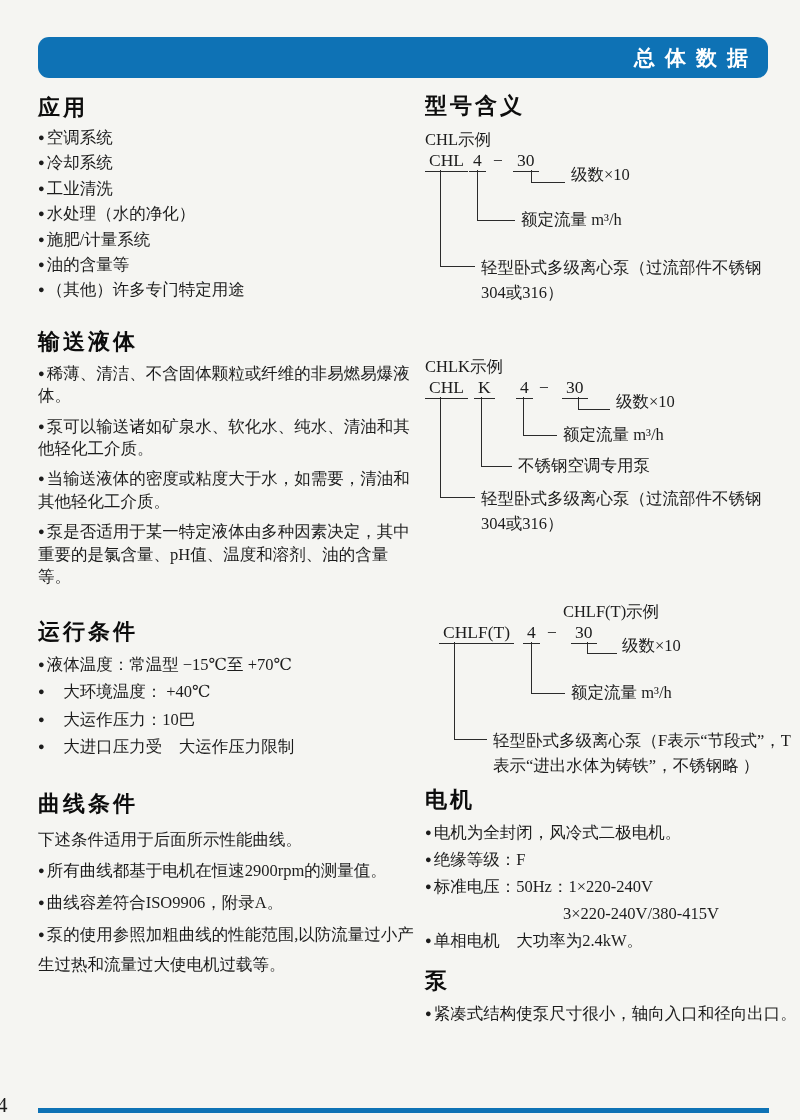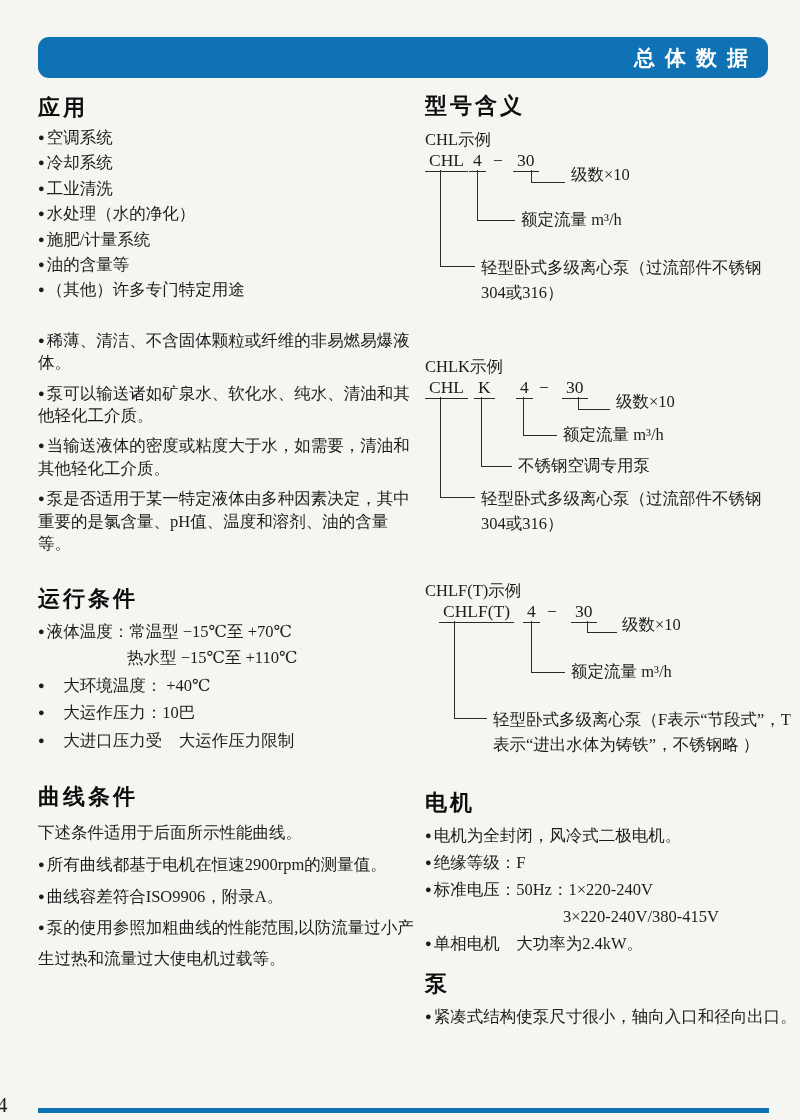--- a/index.html
+++ b/index.html
@@ -73,30 +73,30 @@
         <li><span class="blt">●</span><span>冷却系统</span></li>
         <li><span class="blt">●</span><span>工业清洗</span></li>
         <li><span class="blt">●</span><span>水处理（水的净化）</span></li>
         <li><span class="blt">●</span><span>施肥/计量系统</span></li>
         <li><span class="blt">●</span><span>油的含量等</span></li>
         <li><span class="blt">●</span><span>（其他）许多专门特定用途</span></li>
       </ul>
     </section>
 
     <section style="margin-top:26px;">
+      <h2 class="sec">输送液体</h2>
       <p class="para"><span class="blt">●</span><span>稀薄、清洁、不含固体颗粒或纤维的非易燃易爆液体。</span></p>
       <p class="para"><span class="blt">●</span><span>泵可以输送诸如矿泉水、软化水、纯水、清油和其他轻化工介质。</span></p>
       <p class="para"><span class="blt">●</span><span>当输送液体的密度或粘度大于水，如需要，清油和其他轻化工介质。</span></p>
       <p class="para"><span class="blt">●</span><span>泵是否适用于某一特定液体由多种因素决定，其中　重要的是氯含量、pH值、温度和溶剂、油的含量等。</span></p>
     </section>
 
     <section style="margin-top:30px;">
       <h2 class="sec" style="margin-bottom:6px;">运行条件</h2>
       <div class="opline"><span class="blt">●</span><span>液体温度：常温型 −15℃至 +70℃</span></div>
-      <div class="opline opindent"><span>热水型 −15℃至 +110℃</span></div>
       <div class="opline"><span class="blt">●</span><span>　大环境温度： +40℃</span></div>
       <div class="opline"><span class="blt">●</span><span>　大运作压力：10巴</span></div>
       <div class="opline"><span class="blt">●</span><span>　大进口压力受　大运作压力限制</span></div>
     </section>
 
     <section style="margin-top:30px;">
       <h2 class="sec" style="margin-bottom:8px;">曲线条件</h2>
       <div class="curveline">下述条件适用于后面所示性能曲线。</div>
       <div class="curveline"><span class="blt">●</span><span>所有曲线都基于电机在恒速2900rpm的测量值。</span></div>
       <div class="curveline"><span class="blt">●</span><span>曲线容差符合ISO9906，附录A。</span></div>
@@ -133,35 +133,35 @@
       <div class="conn" style="left:153px;top:19px;width:32px;height:13px;"></div>
       <div class="dlabel" style="left:191px;top:13px;">级数×10</div>
       <div class="conn" style="left:98px;top:19px;width:34px;height:39px;"></div>
       <div class="dlabel" style="left:138px;top:46px;">额定流量 m³/h</div>
       <div class="conn" style="left:56px;top:19px;width:31px;height:70px;"></div>
       <div class="dlabel" style="left:93px;top:77px;">不锈钢空调专用泵</div>
       <div class="conn" style="left:15px;top:19px;width:35px;height:101px;"></div>
       <div class="dlabel multi" style="left:56px;top:108px;width:295px;">轻型卧式多级离心泵（过流部件不锈钢304或316）</div>
     </div>
 
-    <p class="extitle" style="margin-top:40px;">CHLF(T)示例</p>
+    <p class="extitle" style="margin-top:61px;text-align:center;">CHLF(T)示例</p>
     <div class="diagram" style="height:160px;margin-left:14px;">
       <span class="cp" style="left:0;">CHLF(T)</span>
       <span class="cp" style="left:84px;">4</span>
       <span class="dash" style="left:108px;">−</span>
       <span class="cp" style="left:132px;">30</span>
       <div class="conn" style="left:148px;top:19px;width:30px;height:12px;"></div>
       <div class="dlabel" style="left:183px;top:12px;">级数×10</div>
       <div class="conn" style="left:92px;top:19px;width:34px;height:52px;"></div>
       <div class="dlabel" style="left:132px;top:59px;">额定流量 m³/h</div>
       <div class="conn" style="left:15px;top:19px;width:33px;height:98px;"></div>
       <div class="dlabel multi" style="left:54px;top:105px;width:312px;">轻型卧式多级离心泵（F表示“节段式”，T表示“进出水体为铸铁”，不锈钢略 ）</div>
     </div>
 
-    <section style="margin-top:28px;">
+    <section style="margin-top:4px;">
       <h2 class="sec" style="margin-bottom:6px;">电机</h2>
       <div class="mline"><span class="blt">●</span><span>电机为全封闭，风冷式二极电机。</span></div>
       <div class="mline"><span class="blt">●</span><span>绝缘等级：F</span></div>
       <div class="mline"><span class="blt">●</span><span>标准电压：50Hz：1×220-240V</span></div>
       <div class="mline mindent"><span>3×220-240V/380-415V</span></div>
       <div class="mline"><span class="blt">●</span><span>单相电机　大功率为2.4kW。</span></div>
     </section>
 
     <section style="margin-top:14px;">
       <h2 class="sec" style="margin-bottom:6px;">泵</h2>

